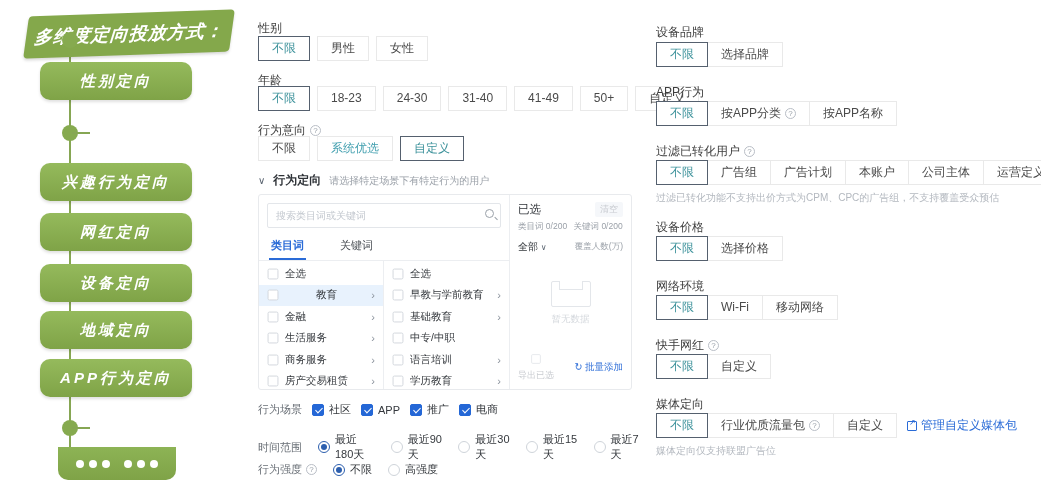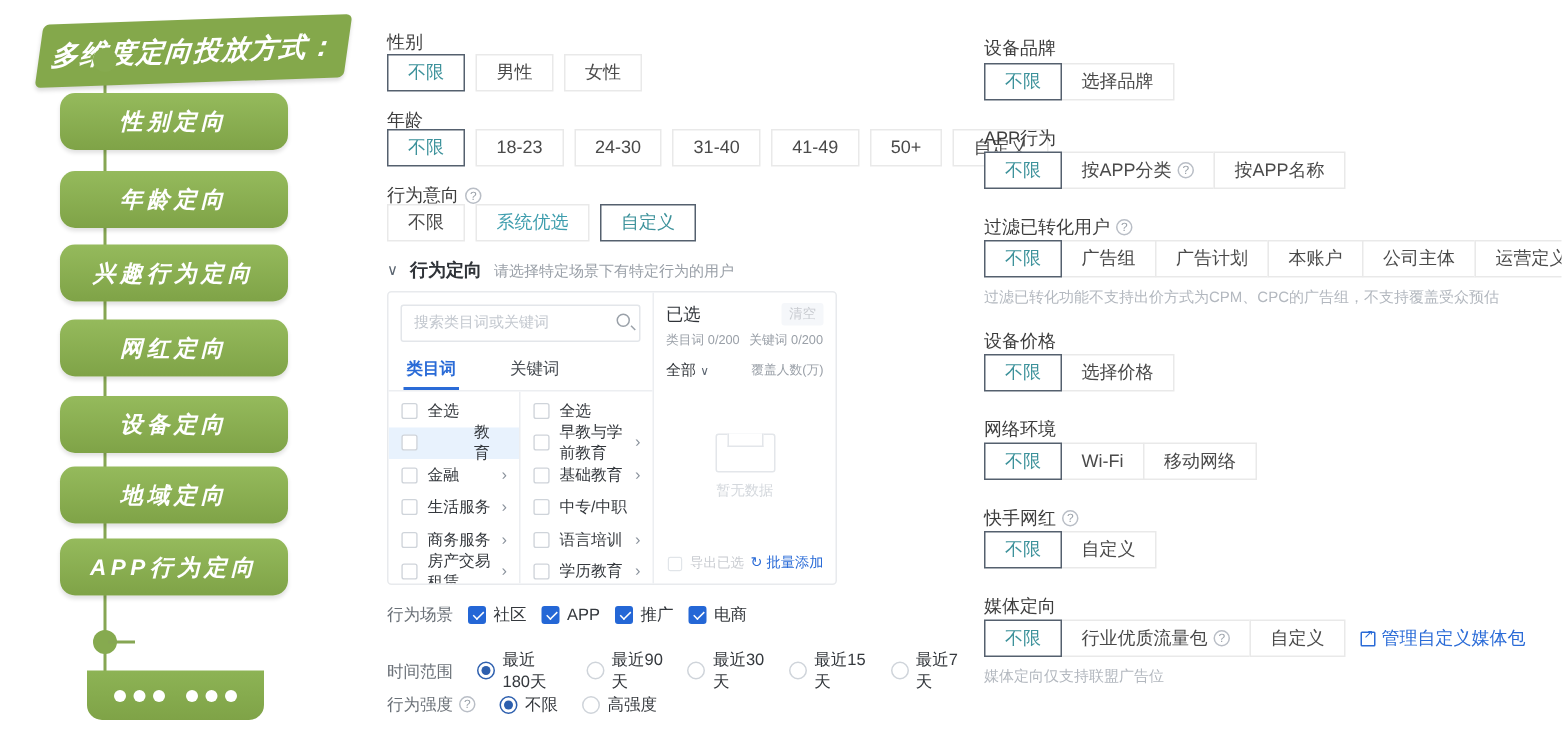--- a/index.html
+++ b/index.html
@@ -52,21 +52,21 @@
 
   
   .mid { position:absolute; left:258px; top:0; width:382px; }
   .m-label { position:absolute; }
   .m-row { position:absolute; display:flex; align-items:center; gap:8px; }
   .collapse-head { position:absolute; left:0; top:172px; display:flex; align-items:center; gap:8px; }
   .caret { font-size:10px; color:#5a6470; }
   .collapse-title { font-size:12px; color:#2f3338; font-weight:bold; }
   .collapse-hint { font-size:10px; color:#9aa0a8; }
 
-  .picker { position:absolute; left:0; top:194px; width:300px; height:196px; border:1px solid #e8eaed;
+  .picker { position:absolute; left:0; top:194px; width:374px; height:196px; border:1px solid #e8eaed;
     border-radius:3px; display:flex; background:#fff; }
   .p-left { flex:1; border-right:1px solid #eceef1; display:flex; flex-direction:column; min-width:0; }
   .search-wrap { margin:8px 8px 4px 8px; position:relative; }
   .search-input { width:100%; height:25px; border:1px solid #e3e6ea; border-radius:2px; padding:0 24px 0 8px;
     font-size:10px; color:#333; outline:none; }
   .search-input::placeholder { color:#c3c8cf; }
   .mag { position:absolute; right:7px; top:6px; width:9px; height:9px; border:1.3px solid #9aa1a9; border-radius:50%; }
   .mag::after { content:""; position:absolute; left:8px; top:8px; width:4px; height:1.3px; background:#9aa1a9;
     transform:rotate(45deg); }
   .tabs { display:flex; gap:32px; padding:2px 10px 0 10px; border-bottom:1px solid #eceef1; }
@@ -89,21 +89,21 @@
   .sel-filter { margin-top:7px; display:flex; align-items:center; justify-content:space-between; }
   .f-all { font-size:10px; color:#34383d; cursor:pointer; }
   .f-all .caret { font-size:8px; }
   .cover { font-size:8.5px; color:#9aa0a8; }
   .empty { flex:1; display:flex; flex-direction:column; align-items:center; justify-content:center; gap:6px; }
   .box-ic { width:40px; height:26px; border:1px solid #e3e6ea; border-radius:2px; position:relative; }
   .box-ic::before { content:""; position:absolute; left:7px; top:-1px; right:7px; height:8px;
     border:1px solid #e3e6ea; border-top:none; background:#fff; }
   .empty-t { font-size:9.5px; color:#d4d8dd; }
   .sel-foot { display:flex; align-items:center; justify-content:space-between; }
-  .foot-chk { display:flex; align-items:center; gap:4px; font-size:9px; color:#c9ccd1; }
+  .foot-chk { display:flex; align-items:center; gap:4px; font-size:9px; color:#c9ccd1;flex-direction:column; }
   .foot-chk .cb { transform:scale(.8); border-color:#e1e5e9; }
   .foot-act { font-size:9.5px; color:#2a6bd7; cursor:pointer; white-space:nowrap; }
 
   .chk-item, .rd-item { display:flex; align-items:center; gap:5px; font-size:11px; color:#34383d; }
   .row-label { font-size:11px; color:#6a7077; white-space:nowrap; display:flex; align-items:center; gap:4px; }
 
   
   .rightcol { position:absolute; left:656px; top:0; width:385px; }
   .r-label { position:absolute; }
   .r-group { position:absolute; }
@@ -124,21 +124,20 @@
       <span>多维度定向投放方式：</span>
     </div>
     <div class="node" style="top:32px"></div>
 
     <div class="node" style="top:73px"></div>
     <div class="connector" style="top:80px"></div>
     <div class="side-btn" style="top:62px">性别定向</div>
 
     <div class="node" style="top:125px"></div>
     <div class="connector" style="top:132px"></div>
-    <div class="side-btn" style="top:114px">年龄定向</div>
 
     <div class="node" style="top:174px"></div>
     <div class="connector" style="top:181px"></div>
     <div class="side-btn" style="top:163px">兴趣行为定向</div>
 
     <div class="node" style="top:224px"></div>
     <div class="connector" style="top:231px"></div>
     <div class="side-btn" style="top:213px">网红定向</div>
 
     <div class="node" style="top:275px"></div>

